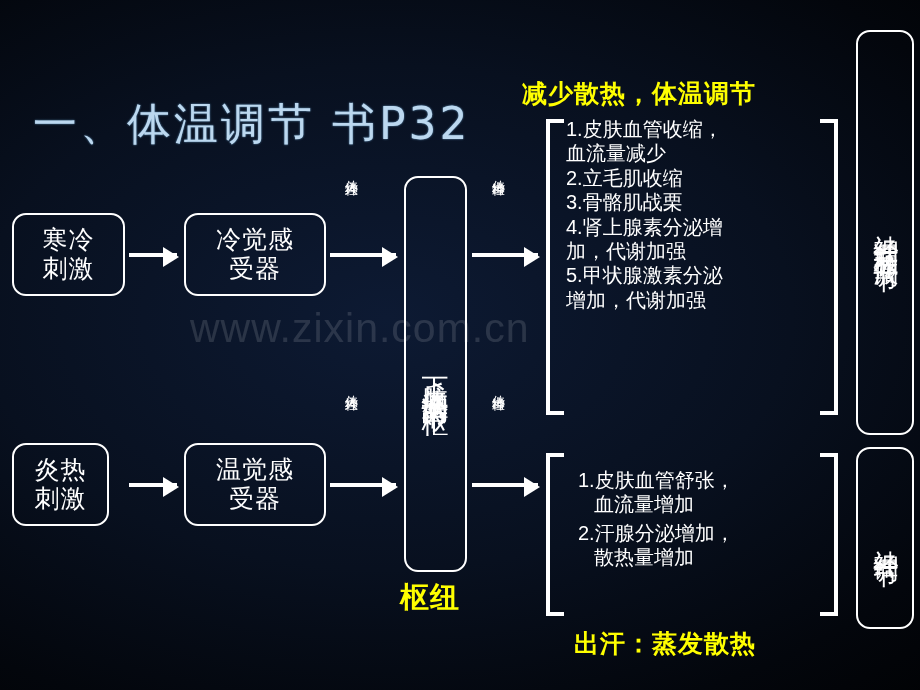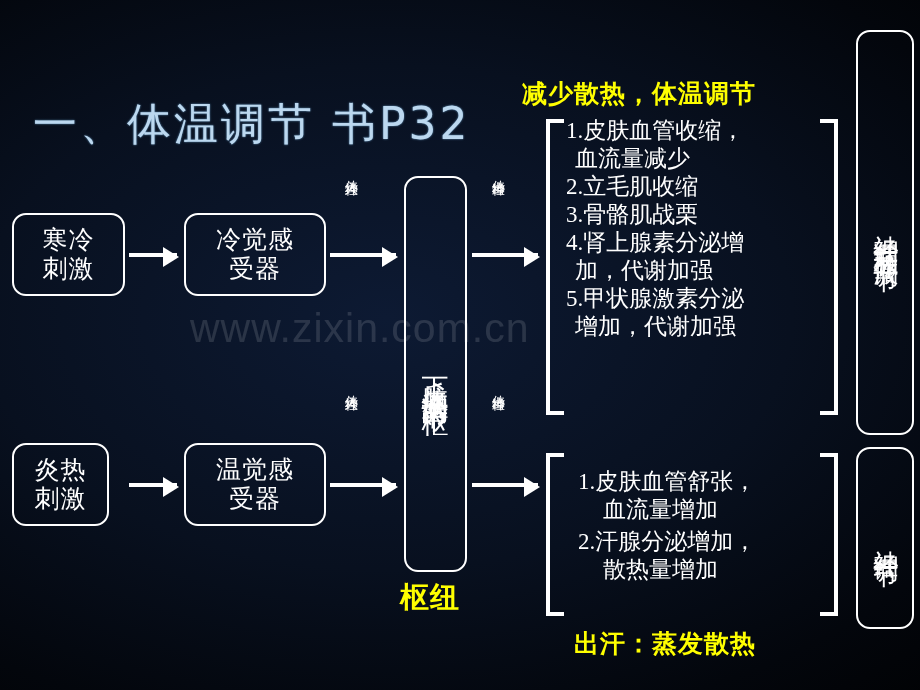--- a/index.html
+++ b/index.html
@@ -93,27 +93,27 @@
     color: #ffff00;
     font-size: 25px;
     font-weight: bold;
     white-space: nowrap;
     font-family: "DejaVu Sans", sans-serif;
     letter-spacing: 1px;
   }
   .listblock {
     position: absolute;
     color: #ffffff;
-    font-size: 23px;
+    font-size: 20px;
     line-height: 1.22;
-    font-family: Liberation Serif, serif;
+    font-family: Liberation Sans, sans-serif;
     letter-spacing: 0px;
   }
   .listblock .li { white-space: nowrap; }
-  .listblock .li2 { white-space: nowrap; margin-left: 9px; }
+  .listblock .li2 { white-space: nowrap; }
   .brace {
     position: absolute;
     color: #ffffff;
   }
   .brace svg { display: block; }
 </style>
 </head>
 <body>
 
 <div id="slide">

